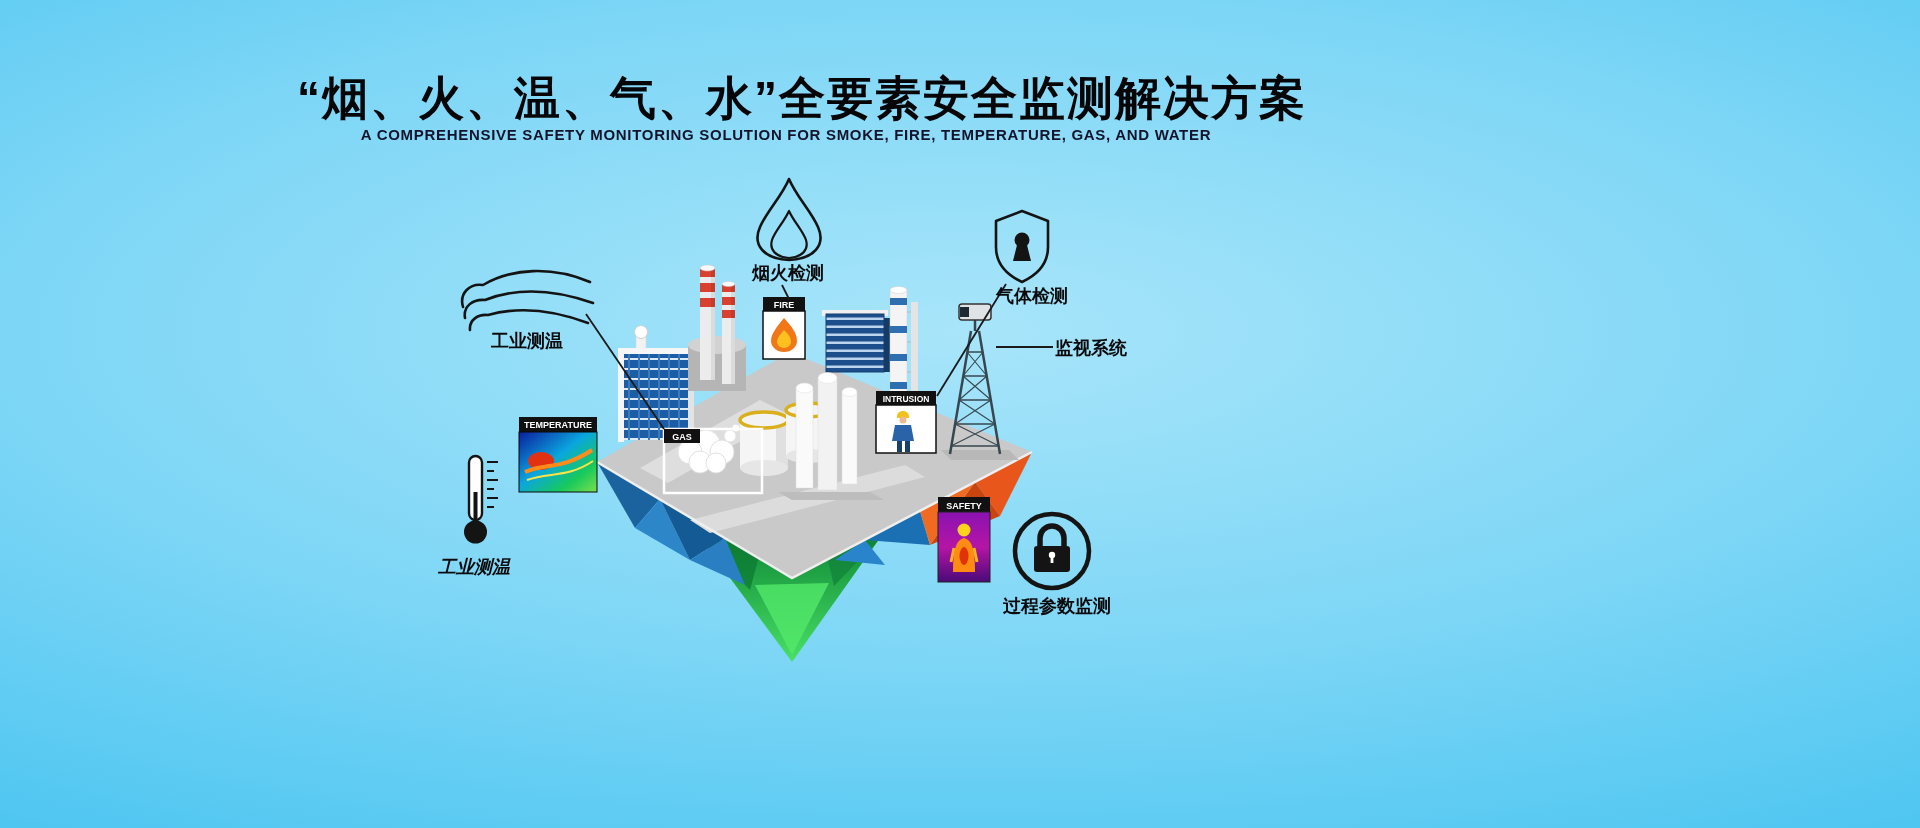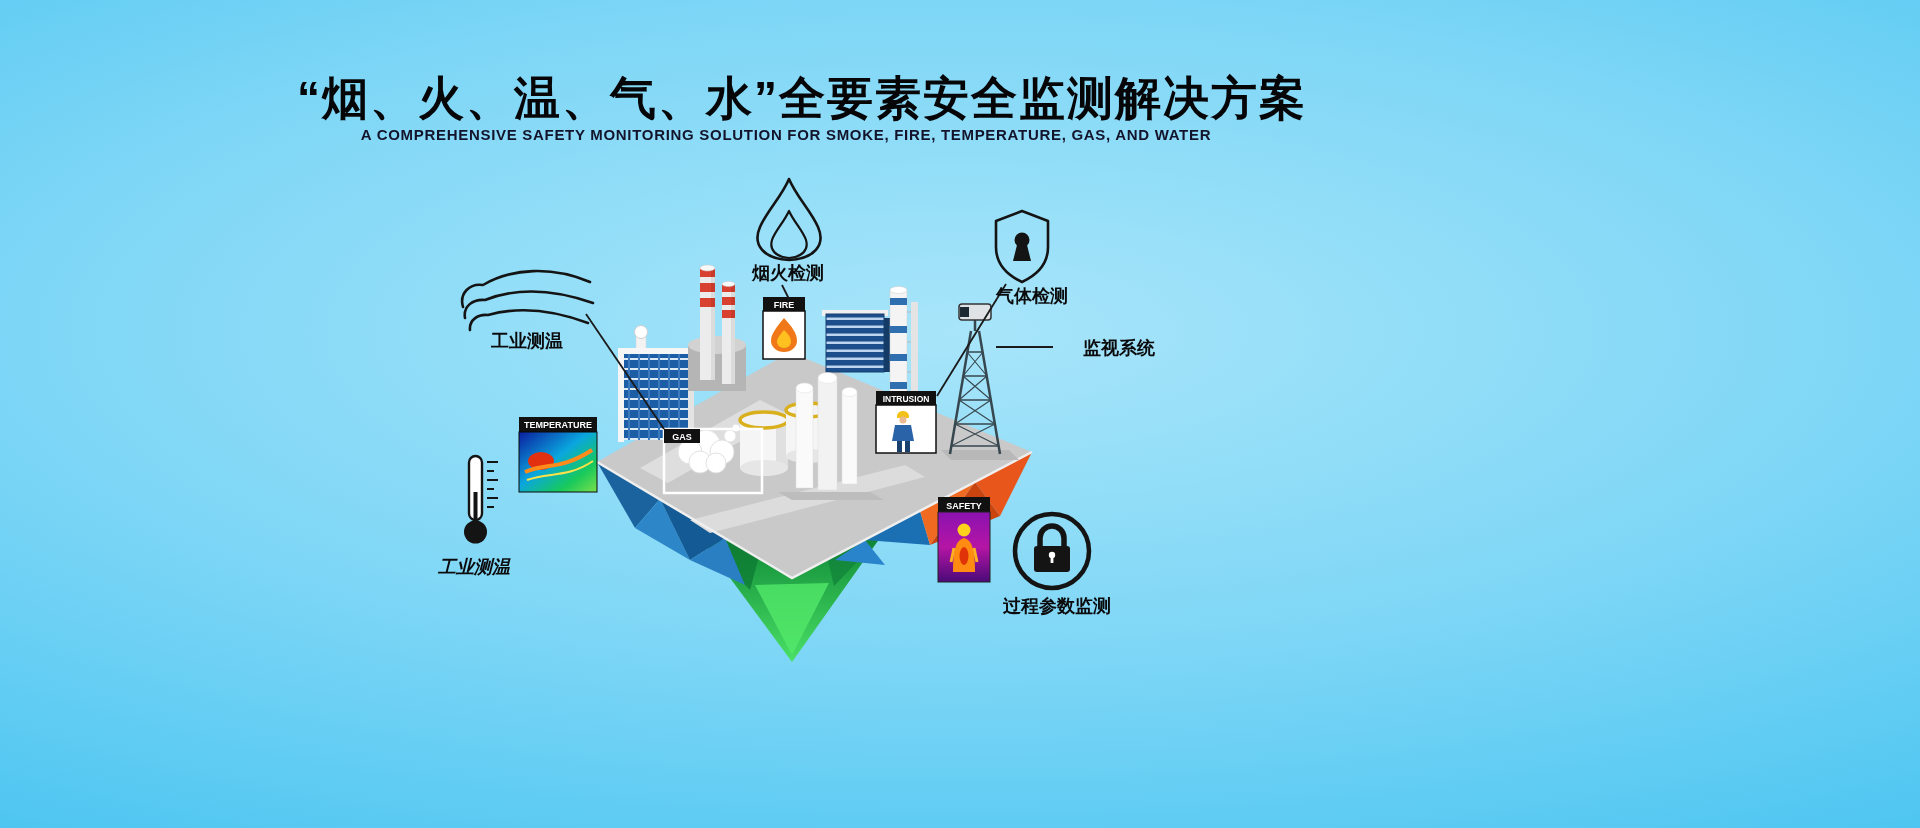--- a/index.html
+++ b/index.html
@@ -21,21 +21,21 @@
     color:#13142b; letter-spacing:.7px;
   }
   .scene-svg { position:absolute; left:0; top:0; width:1920px; height:828px; }
   .callout-label {
     position:absolute; transform:translate(-50%,-50%);
     font-size:18px; font-weight:700; color:#0b0b0d; white-space:nowrap;
   }
   .cl-gas          { left:527px;  top:341px; }
   .cl-smoke        { left:788px;  top:273px; }
   .cl-behavior     { left:1032px; top:296px; }
-  .cl-surveillance { left:1091px; top:348px;margin-left:28px; }
+  .cl-surveillance { left:1091px; top:348px; }
   .cl-temp         { left:474px;  top:567px;font-style:italic; }
   .cl-process      { left:1057px; top:606px;text-align:right; }
   svg text {
     font-family:"Liberation Sans","DejaVu Sans",sans-serif;
     font-weight:bold;
   }
 </style>
 </head>
 <body>
 

